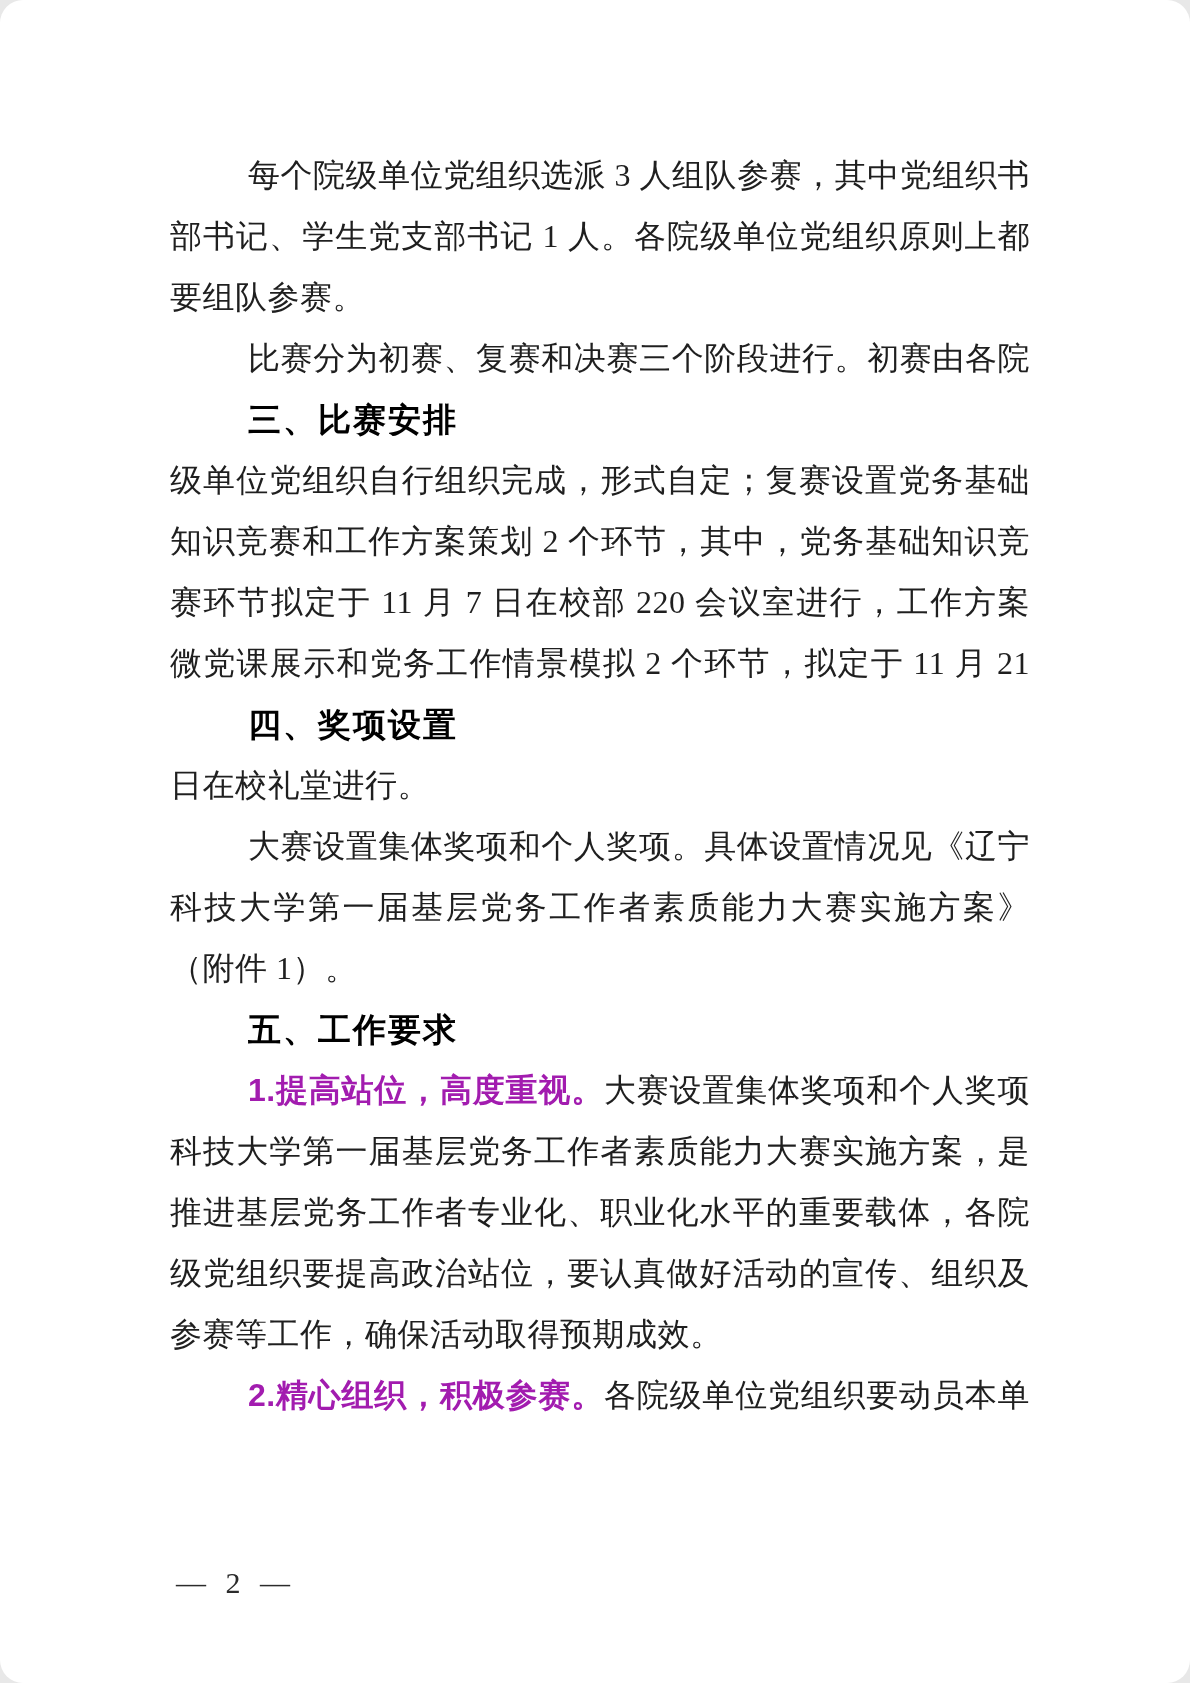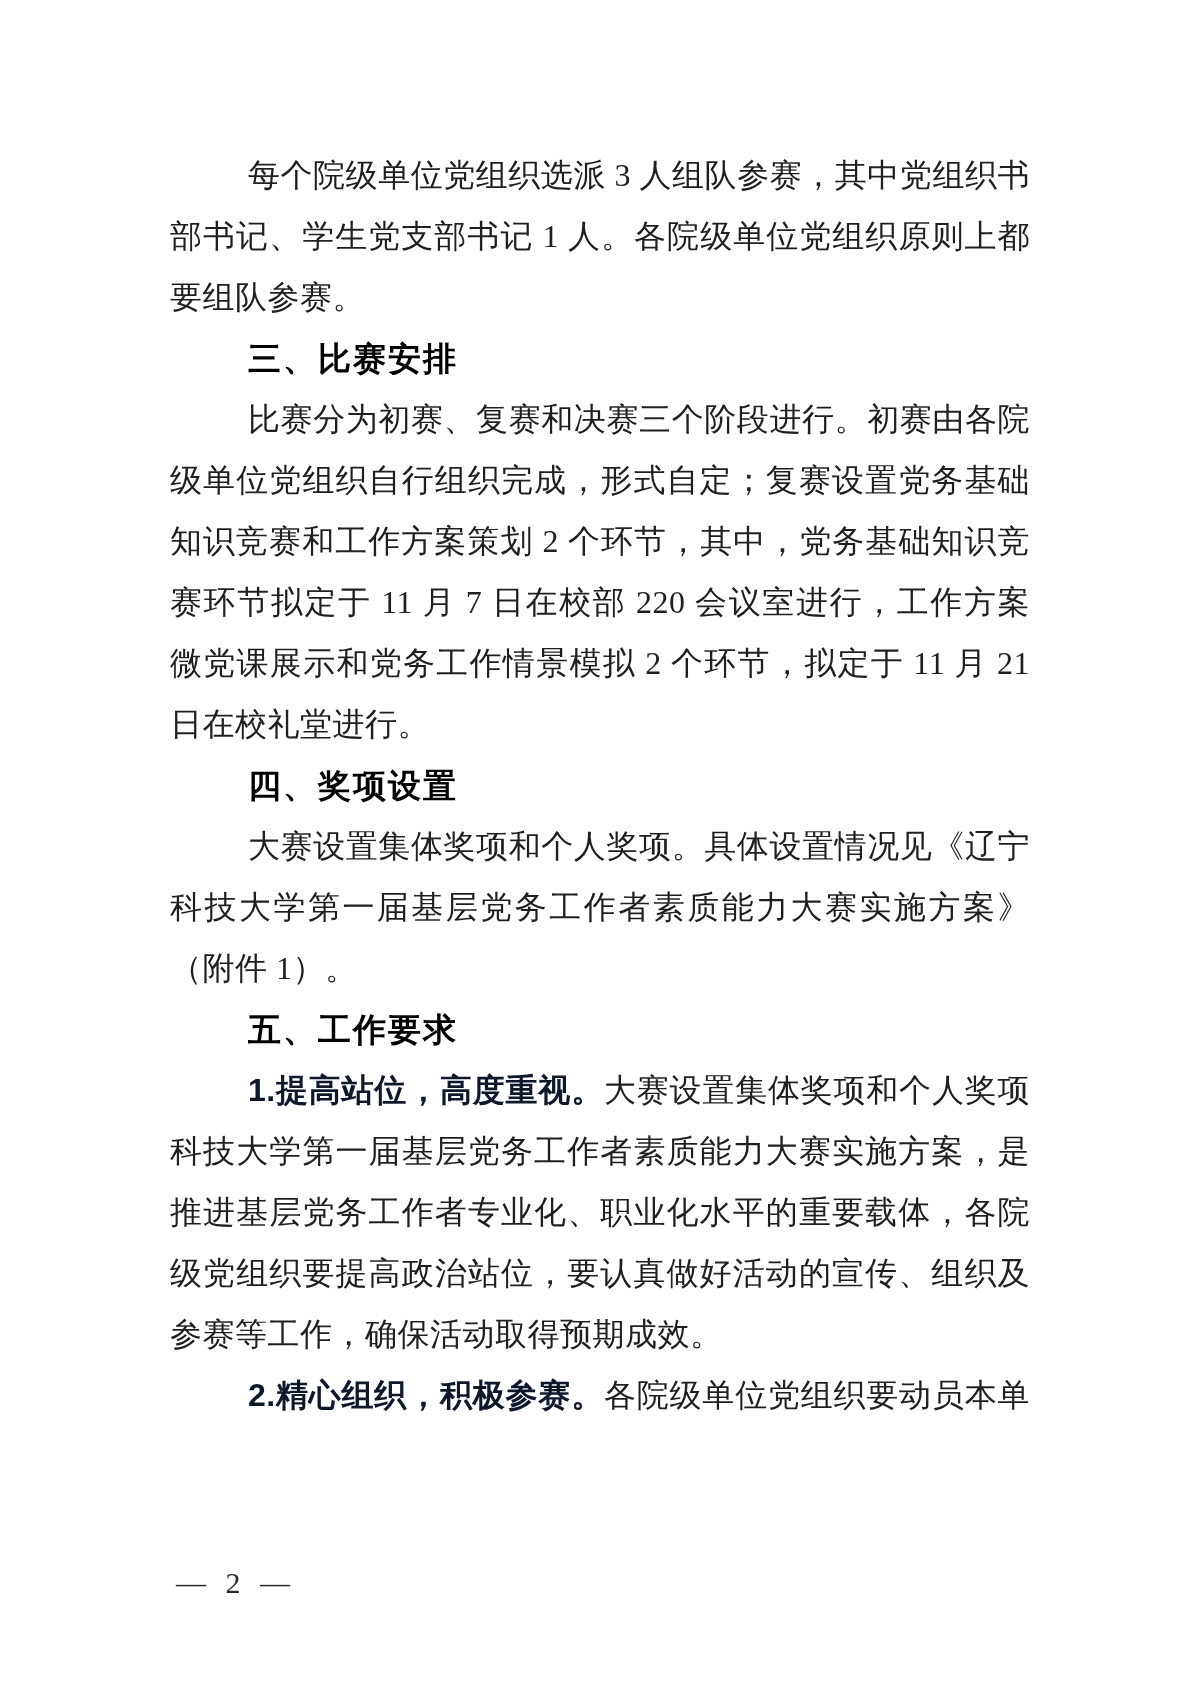--- a/index.html
+++ b/index.html
@@ -3,20 +3,21 @@
 <meta charset="utf-8">
 <style>
   html, body { margin: 0; padding: 0; background: #e8e8e8; }
   .page {
     position: relative;
     width: 1190px;
     height: 1683px;
     background: #ffffff;
     overflow: hidden;
     font-family: "Liberation Serif", serif;
+    border-radius: 23px;
   }
   .text-block {
     position: absolute;
     left: 170px;
     top: 145px;
     width: 860px;
   }
   .line {
     height: 61px;
     line-height: 61px;
@@ -31,21 +32,21 @@
   .line.heading {
     font-family: "Liberation Sans", sans-serif;
     font-weight: bold;
     font-size: 33px;
     color: #000000;
     letter-spacing: 2px;
   }
   .line .lead {
     font-family: "Liberation Sans", sans-serif;
     font-weight: bold;
-    color: #0f172a;
+    color: #a21caf;
   }
   .page-number {
     position: absolute;
     left: 176px;
     top: 1556px;
     height: 54px;
     line-height: 54px;
     font-size: 30px;
     color: #2b2b2b;
     letter-spacing: 6px;
@@ -53,28 +54,28 @@
   }
 </style>
 </head>
 <body>
 
 <div class="page">
   <div class="text-block">
       <div class="line indent stretch">每个院级单位党组织选派 3 人组队参赛，其中党组织书</div>
       <div class="line stretch">部书记、学生党支部书记 1 人。各院级单位党组织原则上都</div>
       <div class="line">要组队参赛。</div>
+      <div class="line indent stretch">比赛分为初赛、复赛和决赛三个阶段进行。初赛由各院</div>
       <div class="line heading indent">三、比赛安排</div>
-      <div class="line indent stretch">比赛分为初赛、复赛和决赛三个阶段进行。初赛由各院</div>
       <div class="line stretch">级单位党组织自行组织完成，形式自定；复赛设置党务基础</div>
       <div class="line stretch">知识竞赛和工作方案策划 2 个环节，其中，党务基础知识竞</div>
       <div class="line stretch">赛环节拟定于 11 月 7 日在校部 220 会议室进行，工作方案</div>
       <div class="line stretch">微党课展示和党务工作情景模拟 2 个环节，拟定于 11 月 21</div>
+      <div class="line heading indent">四、奖项设置</div>
       <div class="line">日在校礼堂进行。</div>
-      <div class="line heading indent">四、奖项设置</div>
       <div class="line indent stretch">大赛设置集体奖项和个人奖项。具体设置情况见《辽宁</div>
       <div class="line stretch">科技大学第一届基层党务工作者素质能力大赛实施方案》</div>
       <div class="line">（附件 1）。</div>
       <div class="line heading indent">五、工作要求</div>
       <div class="line indent stretch"><b class="lead">1.提高站位，高度重视。</b><span>大赛设置集体奖项和个人奖项</span></div>
       <div class="line stretch">科技大学第一届基层党务工作者素质能力大赛实施方案，是</div>
       <div class="line stretch">推进基层党务工作者专业化、职业化水平的重要载体，各院</div>
       <div class="line stretch">级党组织要提高政治站位，要认真做好活动的宣传、组织及</div>
       <div class="line">参赛等工作，确保活动取得预期成效。</div>
       <div class="line indent stretch"><b class="lead">2.精心组织，积极参赛。</b><span>各院级单位党组织要动员本单</span></div>

